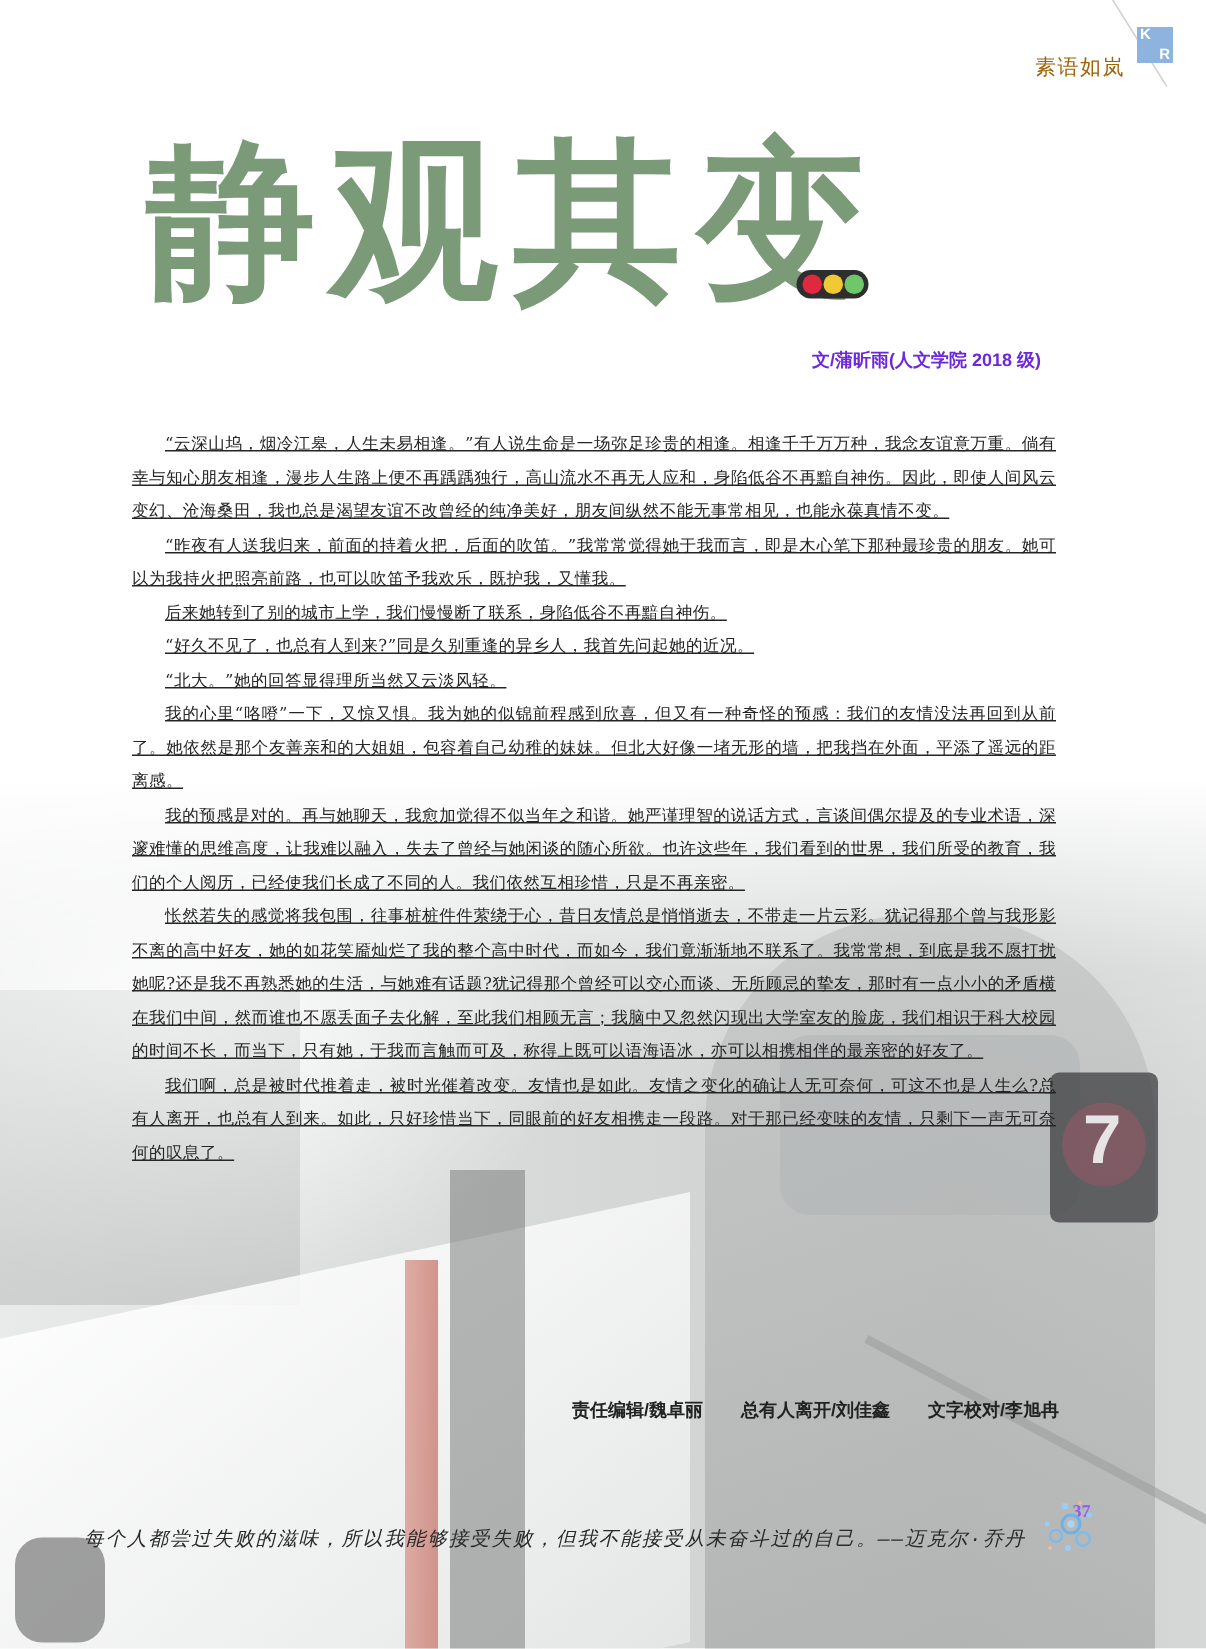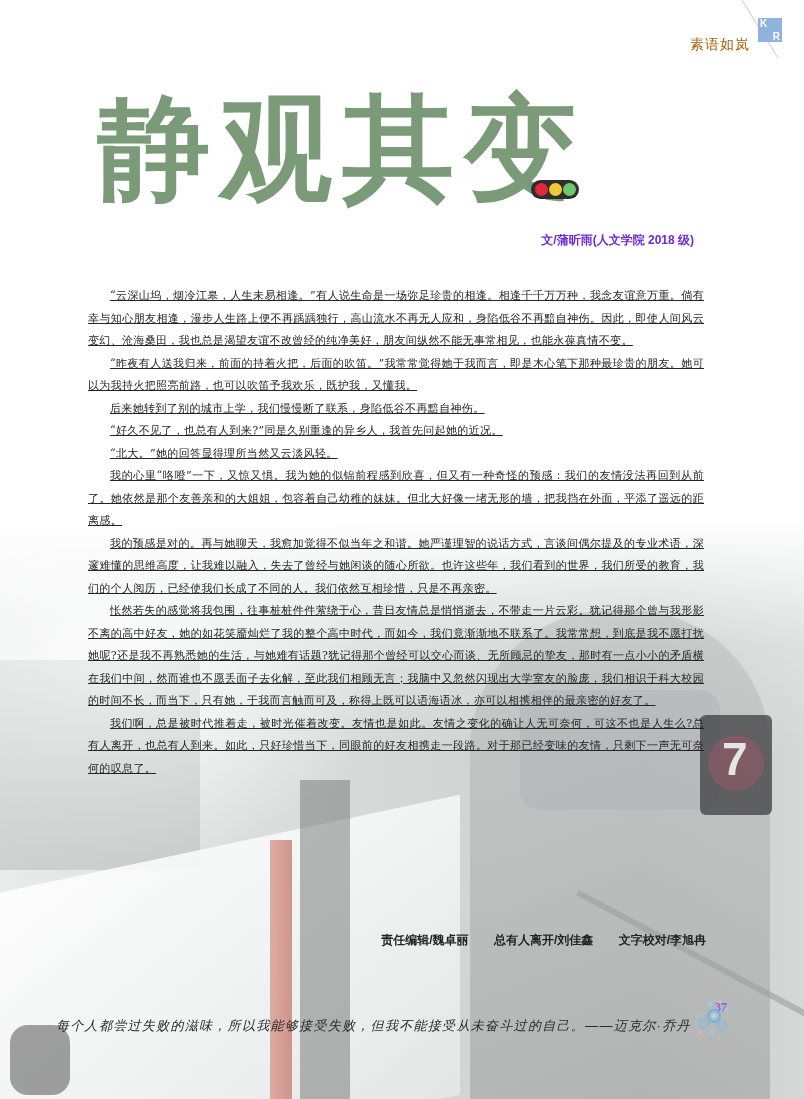--- a/index.html
+++ b/index.html
@@ -56,21 +56,21 @@
 
   
   .article { position: absolute; left: 88px; top: 285px; width: 616px; z-index: 2; }
   .article p { font-size: 11px; line-height: 22.5px; text-indent: 2em; text-align: justify; color: #252525; letter-spacing: 0.35px; text-decoration: underline; }
 
   
   .credits { position: absolute; right: 98px; top: 932px; font: bold 12px "Liberation Sans", sans-serif; color: #222; z-index: 2; word-spacing: 8px; }
   .credits span { margin-left: 14px; text-align: center; }
 
   
-  .footer-quote { position: absolute; left: 56px; top: 1017px; font-size: 13px; letter-spacing: 1.3px; color: #2a2a2a; z-index: 2; font-family: Liberation Sans, sans-serif; font-style: italic; }
+  .footer-quote { position: absolute; left: 56px; top: 1017px; font-size: 13px; letter-spacing: 1.3px; color: #2a2a2a; z-index: 2; font-family: Liberation Mono, monospace; font-style: italic; }
   .page-number { position: absolute; left: 683px; top: 1000px; font: bold 12px "Liberation Serif", serif; color: #8b5cf6; z-index: 2; margin-left: 32px; }
   .flower { position: absolute; left: 688px; top: 996px; width: 46px; height: 46px; z-index: 2; }
 </style>
 </head>
 <body>
 
 <div class="bg-photo">
   <div class="haze"></div>
   <div class="building"></div>
   <div class="street"></div>

